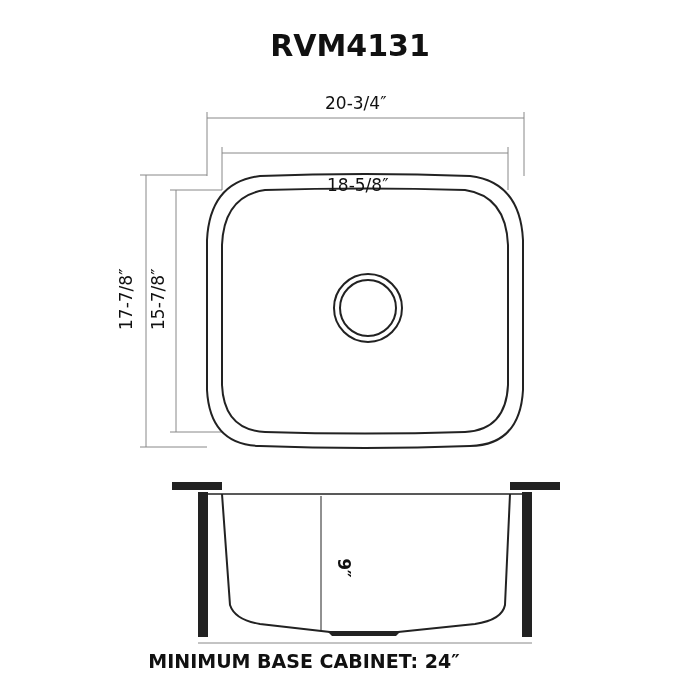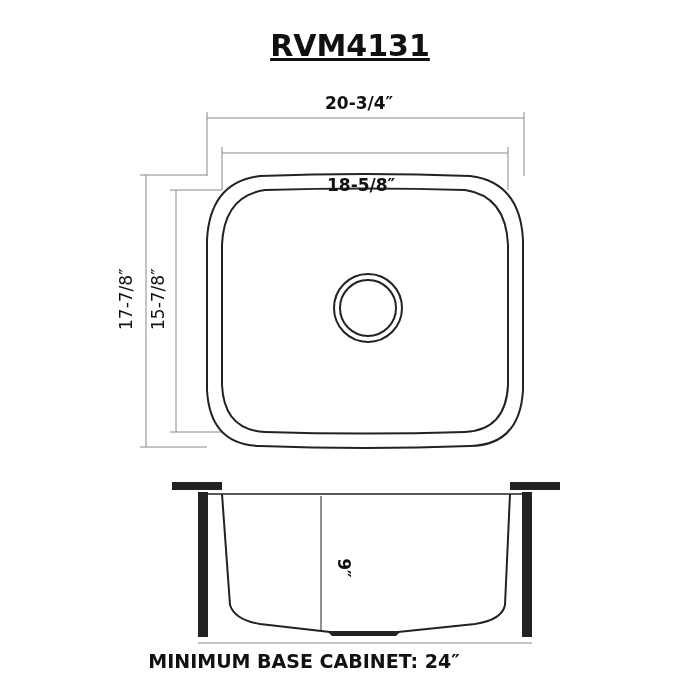--- a/index.html
+++ b/index.html
@@ -1,18 +1,18 @@
 <!DOCTYPE html>
 <html><head>
 <meta charset="utf-8">
 <style>
   html,body{margin:0;padding:0;background:#fff;}
   body{width:700px;height:700px;position:relative;overflow:hidden;font-family:"DejaVu Sans",sans-serif;}
-  .title{position:absolute;left:0;width:700px;top:28px;text-align:center;font-weight:bold;font-size:30px;color:#111;letter-spacing:0px;text-decoration:underline;}
-  .lbl{position:absolute;font-size:17px;color:#111;white-space:nowrap;font-weight:bold;}
+  .title{position:absolute;left:0;width:700px;top:28px;text-align:center;font-weight:bold;font-size:30px;color:#111;letter-spacing:0px;}
+  .lbl{position:absolute;font-size:17px;color:#111;white-space:nowrap;}
   .vlbl{position:absolute;font-size:17px;color:#111;white-space:nowrap;transform:rotate(-90deg);transform-origin:center center;}
   .footer{position:absolute;left:0;width:608px;top:650px;text-align:center;font-size:19px;font-weight:bold;color:#111;}
   svg{position:absolute;left:0;top:0;}
 </style>
 </head>
 <body>
 
 <div class="title">RVM4131</div>
 
 <svg width="700" height="700">

